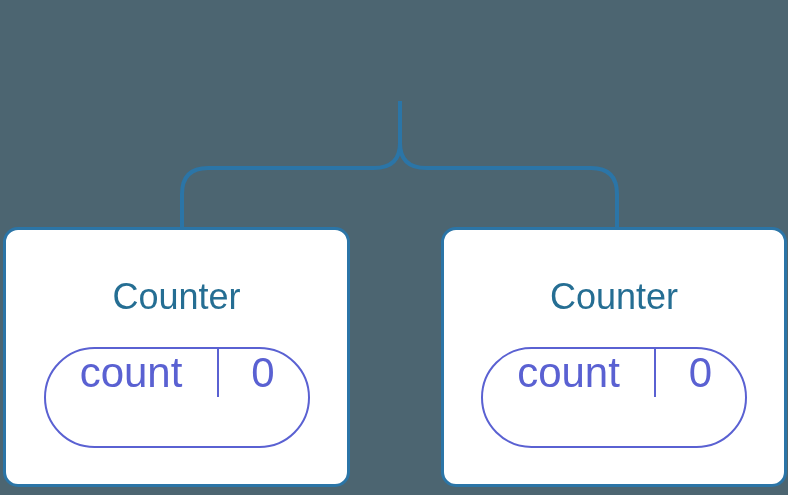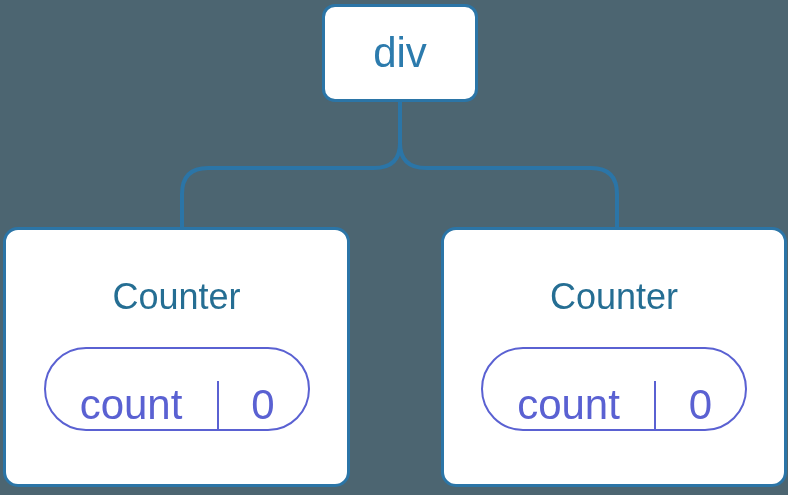--- a/index.html
+++ b/index.html
@@ -66,27 +66,27 @@
   .card-title {
     margin-top: 42px;
     font-size: 36px;
     line-height: 50px;
     font-weight: 500;
     color: var(--title_blue, #256E93);
   }
   .state-pill {
     margin-top: 25px;
     width: 266px;
-    height: 84px;
+    height: 101px;
     box-sizing: border-box;
     border: 2px solid var(--accent_purple, #5A61D2);
     border-radius: 51px;
     background: var(--node_fill, #FFFFFF);
     display: flex;
-    align-items: flex-end;
+    align-items: flex-start;
     overflow: hidden;
   }
   .pill-key {
     flex: 0 0 171px;
     border-right: 2px solid var(--accent_purple, #5A61D2);
     display: flex;
     align-items: center;
     justify-content: center;
     color: var(--accent_purple, #5A61D2);
     font-size: 42px;
@@ -104,23 +104,20 @@
 <body>
 
 <div class="stage">
 
   <svg class="connectors" viewBox="0 0 788 495" xmlns="http://www.w3.org/2000/svg" aria-hidden="true">
     <path d="M400,101 L400,143"></path>
     <path d="M400,143 Q400,168 374,168 L208,168 Q182,168 182,194 L182,229"></path>
     <path d="M400,143 Q400,168 426,168 L591,168 Q617,168 617,194 L617,229"></path>
   </svg>
 
-  <div class="node-root">
-    <span class="root-label">div</span>
-  </div>
 
   <div class="card card-left">
     <div class="card-title">Counter</div>
     <div class="state-pill">
       <span class="pill-key">count</span>
       <span class="pill-value">0</span>
     </div>
   </div>
 
   <div class="card card-right">

